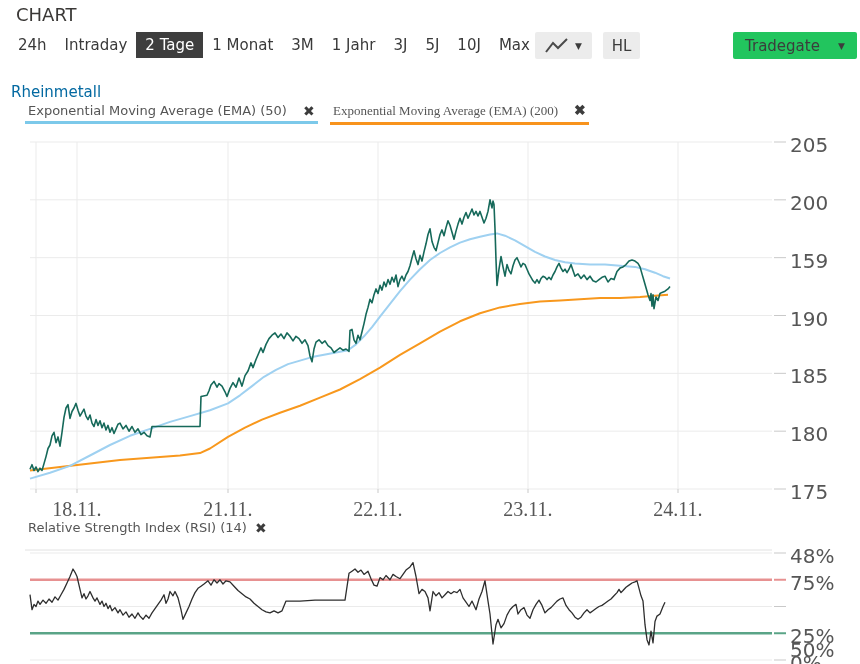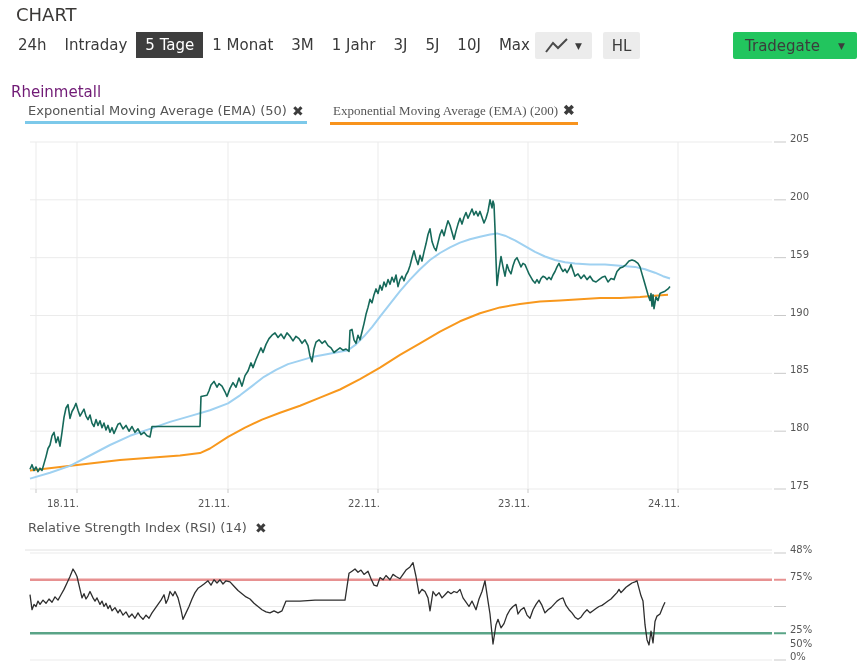--- a/index.html
+++ b/index.html
@@ -8,43 +8,43 @@
   #title{position:absolute;left:16px;top:4px;font-size:18px;font-weight:normal;color:#3a3836;}
   #tabs{position:absolute;left:9px;top:32px;display:flex;align-items:flex-end;}
   .tab{padding:4px 9px;font-size:15px;color:#3a3a3a;white-space:nowrap;cursor:pointer;}
   .tab.selected{background:#3e3e3e;color:#ffffff;}
   .btn{position:absolute;top:32px;height:27px;background:#ececec;border-radius:2px;
        display:flex;align-items:center;justify-content:center;font-size:15px;color:#3c3c3c;cursor:pointer;}
   #btn-charttype{left:535px;width:57px;gap:7px;}
   #btn-hl{left:603px;width:37px;}
   #btn-exchange{left:733px;width:124px;justify-content:space-between;padding:0 12px;box-sizing:border-box;background:#22c55e;}
   .caret{font-size:9px;color:#3c3c3c;}
-  #symbol{position:absolute;left:11px;top:83px;font-size:15px;color:#701a75;}
-  .chip{position:absolute;display:inline-flex;align-items:center;gap:5px;
+  #symbol{position:absolute;left:11px;top:83px;font-size:15px;color:#0369a1;}
+  .chip{position:absolute;display:inline-flex;align-items:center;gap:16px;
         padding:0 3px 3px 3px;font-size:13px;color:#555;white-space:nowrap;}
   .chip .x{color:#3c3c3c;font-size:14px;font-weight:bold;cursor:pointer;line-height:1;}
   #chip-ema50{left:25px;top:103px;border-bottom:3px solid #7cc9ea;}
   #chip-ema200{left:330px;top:103px;border-bottom:3px solid #f8931d;font-family:Liberation Serif, serif;}
   #chip-rsi{left:25px;top:520px;gap:8px;}
   #chart-svg{position:absolute;left:0;top:0;}
-  .axis-label{position:absolute;font-size:10px;color:#565656;}
+  .axis-label{position:absolute;font-size:20px;color:#565656;}
   .axis-label.y{left:790px;width:60px;text-align:left;}
-  .axis-label.x{top:498px;width:60px;text-align:left;}
+  .axis-label.x{top:498px;width:60px;text-align:center;font-family:Liberation Serif, serif;}
 </style>
 </head>
 <body>
 
 <div id="page">
 
   <div id="title">CHART</div>
 
   <div id="tabs">
     <span class="tab">24h</span>
     <span class="tab">Intraday</span>
-    <span class="tab selected">5 Tage</span>
+    <span class="tab selected">2 Tage</span>
     <span class="tab">1 Monat</span>
     <span class="tab">3M</span>
     <span class="tab">1 Jahr</span>
     <span class="tab">3J</span>
     <span class="tab">5J</span>
     <span class="tab">10J</span>
     <span class="tab">Max</span>
   </div>
 
   <div class="btn" id="btn-charttype">

